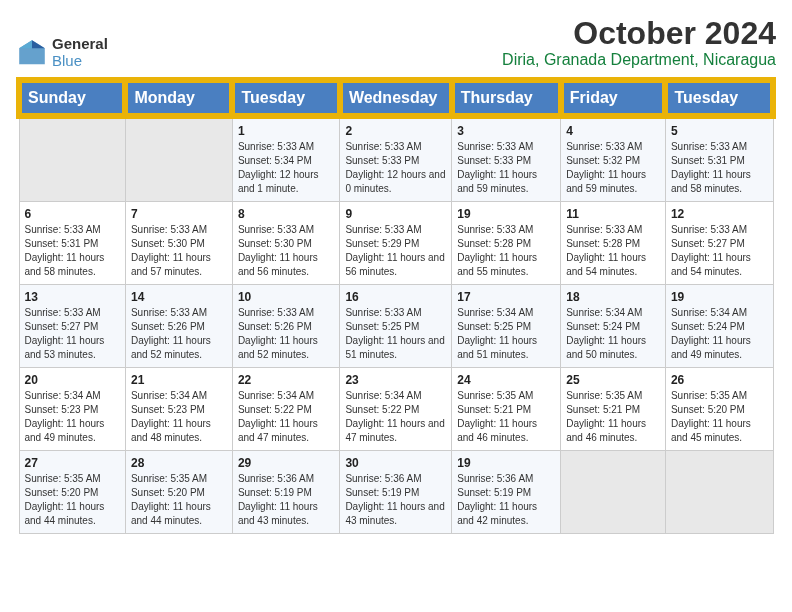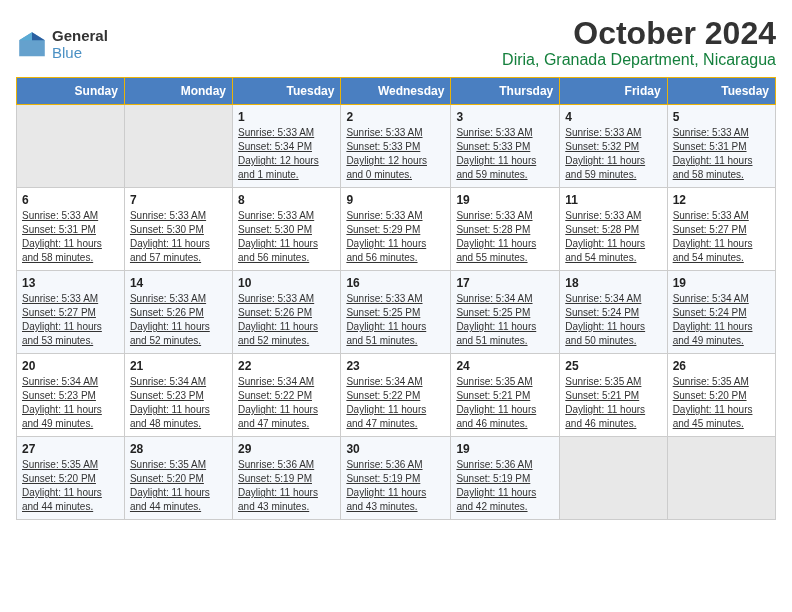--- a/index.html
+++ b/index.html
@@ -5,21 +5,21 @@
     * { box-sizing: border-box; margin: 0; padding: 0; }
     body {
       font-family: Arial, sans-serif;
       background: #fff;
       width: 792px;
       min-height: 612px;
       padding: 16px;
     }
     .header {
       display: flex;
-      align-items: center;
+      align-items: flex-end;
       justify-content: space-between;
       margin-bottom: 8px;
     }
     .logo {
       display: flex;
       align-items: center;
       gap: 4px;
       margin-top: 4px;
     }
     .logo-text {
@@ -56,25 +56,25 @@
       color: #15803d;
     }
     table {
       width: 100%;
       border-collapse: collapse;
       font-size: 11px;
     }
     thead tr th {
       background: #4a7fc1;
       color: #fff;
-      text-align: right;
+      text-align: left;
       padding: 6px 6px;
-      font-size: 12px;
+      font-size: 16px;
       font-weight: bold;
-      border: 1px solid #eab308;
+      border: 6px solid #eab308;
     }
     tbody tr td {
       border: 1px solid #ccc;
       vertical-align: top;
       padding: 5px 5px;
       background: #fff;
       min-height: 70px;
       width: 113px;
     }
     tbody tr:nth-child(odd) td {
@@ -83,21 +83,20 @@
     .day-num {
       font-weight: bold;
       font-size: 12px;
       margin-bottom: 2px;
       color: #222;
     }
     .day-info {
       font-size: 10px;
       color: #333;
       line-height: 1.4;
-      text-decoration: underline;
     }
     .empty-cell {
       background: #e8e8e8 !important;
     }
   </style>
 </head>
 <body>
 
 <div class="header">
   <div class="logo">

